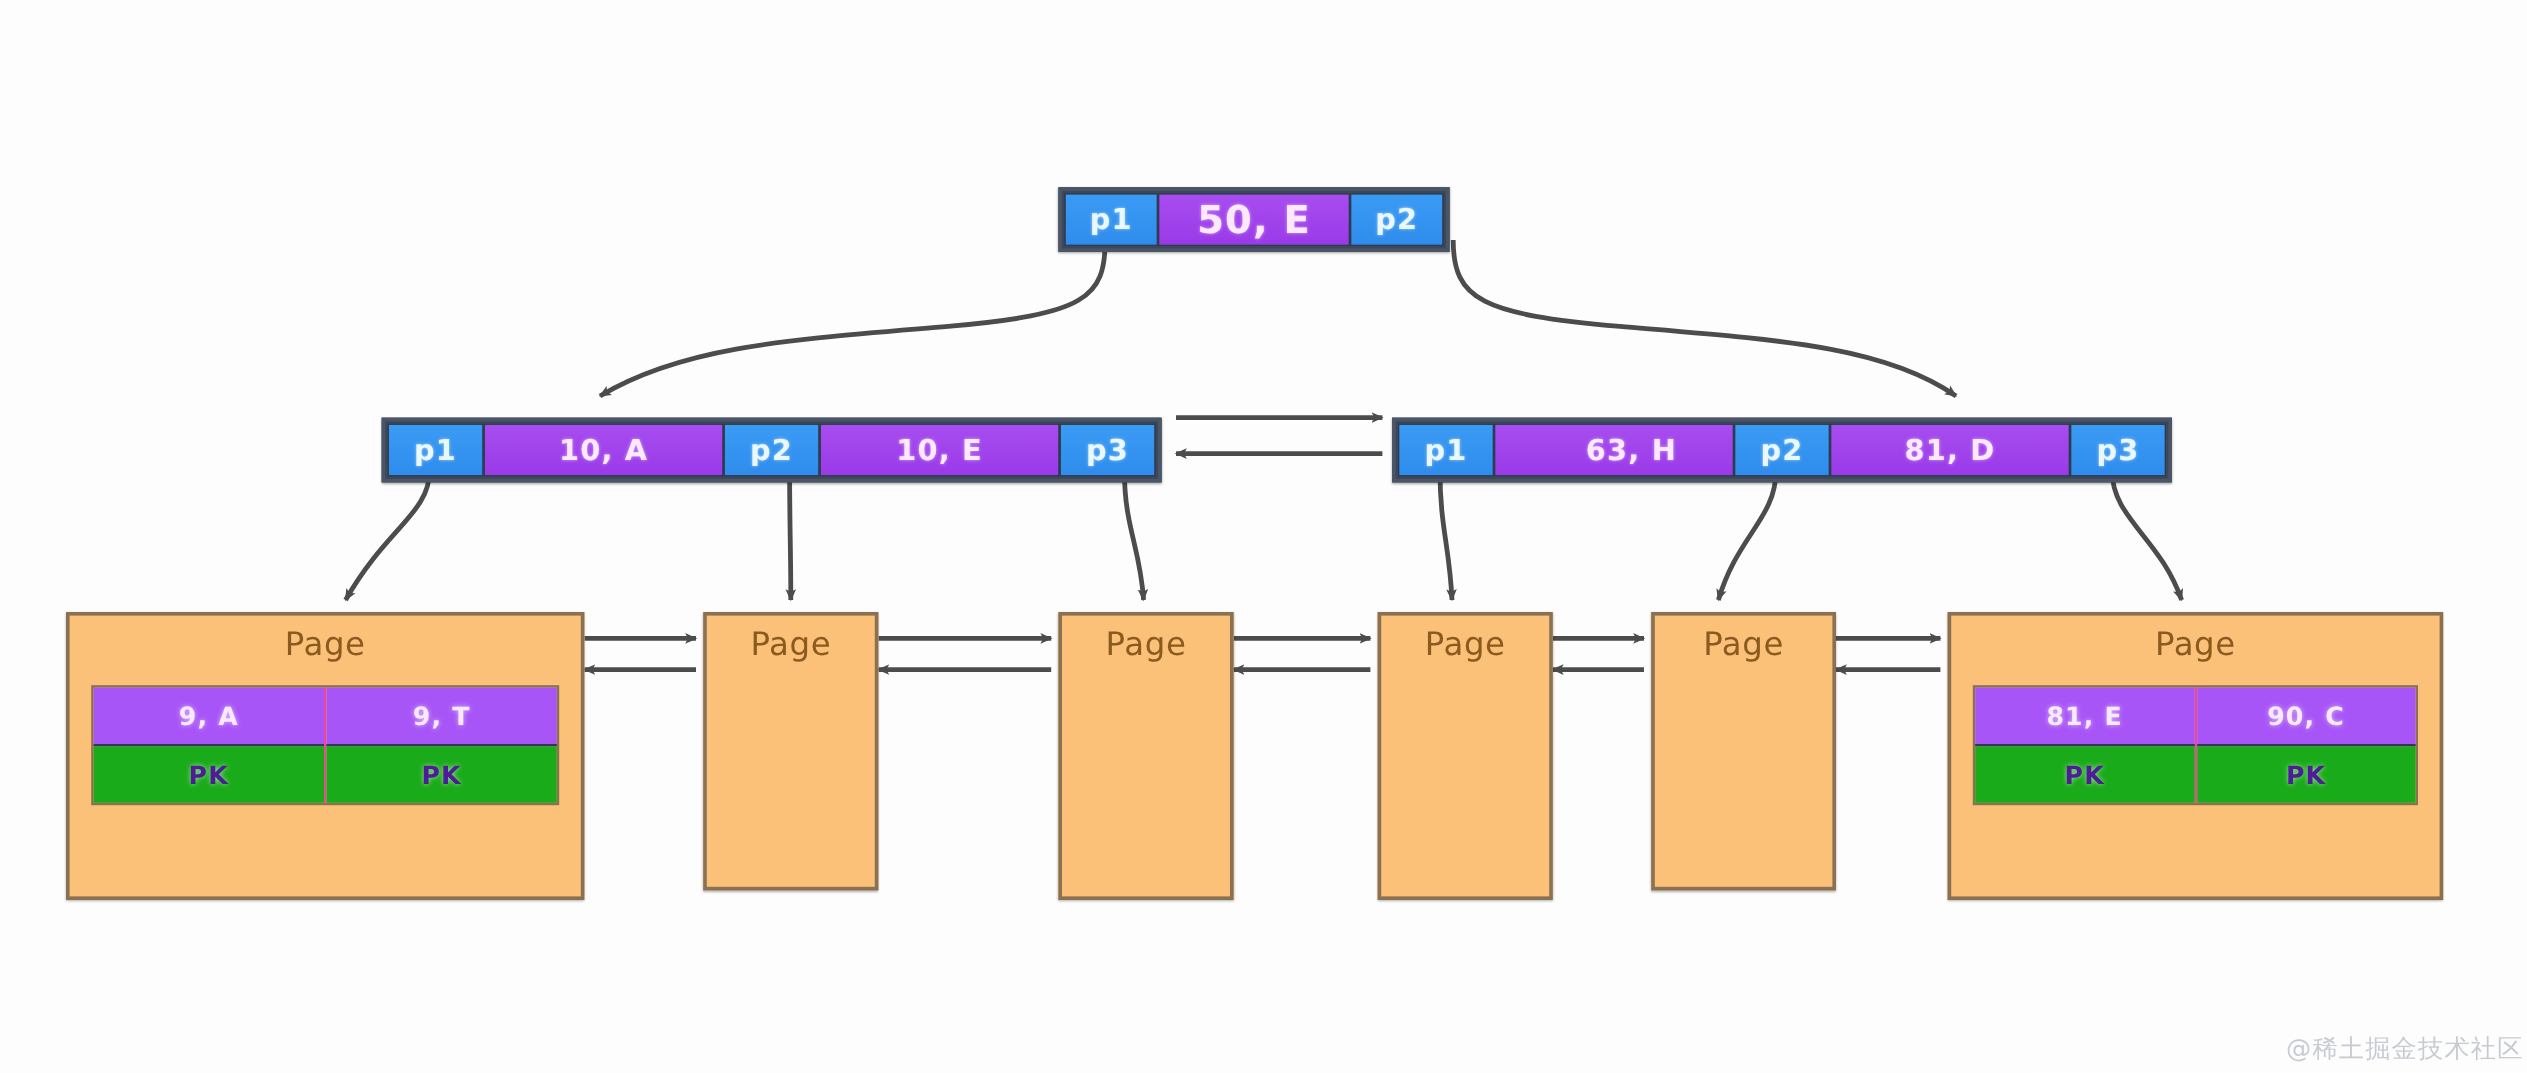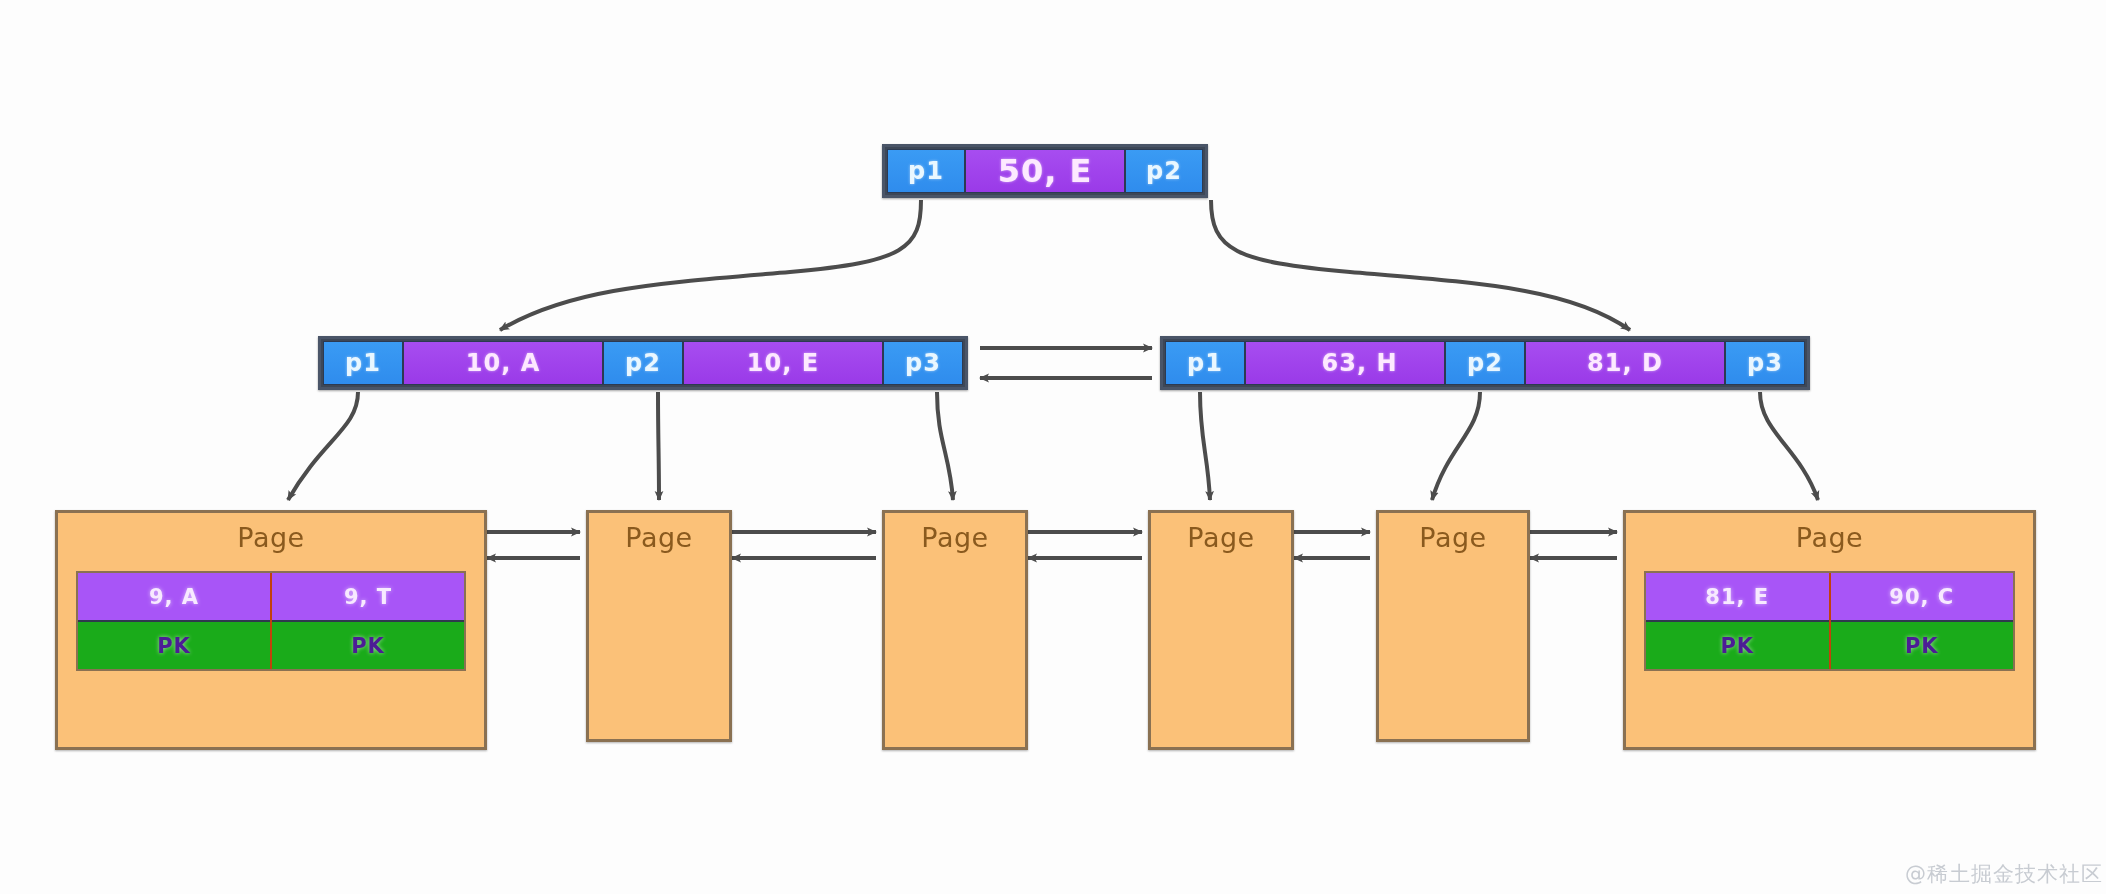--- a/index.html
+++ b/index.html
@@ -30,20 +30,21 @@
   
   .idx-node {
     position: absolute;
     display: flex;
     box-sizing: border-box;
     border: 3px solid #4a5568;
     background: #3d4757;
     padding: 2px;
     box-shadow: 0 1px 2px rgba(0,0,0,0.35);
     z-index: 4;
+    margin-top: 12px;
   }
   .cell {
     box-sizing: border-box;
     display: flex;
     align-items: center;
     justify-content: center;
     font-weight: bold;
     letter-spacing: 1px;
     text-shadow: 0 0 3px rgba(255,255,255,0.55);
     border: 1px solid #2c3a52;
@@ -81,21 +82,21 @@
     left: 18px;
     right: 18px;
     top: 58px;
     display: flex;
     border: 2px solid #8a7152;
     box-sizing: border-box;
   }
   .rec {
     flex: 1 1 0;
     box-sizing: border-box;
-    border-right: 2px solid #c2410c;
+    border-right: 2px solid #ec4899;
   }
   .rec:last-child { border-right: none; }
   .rec-key, .rec-pk {
     height: 47px;
     display: flex;
     align-items: center;
     justify-content: center;
     font-weight: bold;
     font-size: 21px;
     letter-spacing: 1px;

